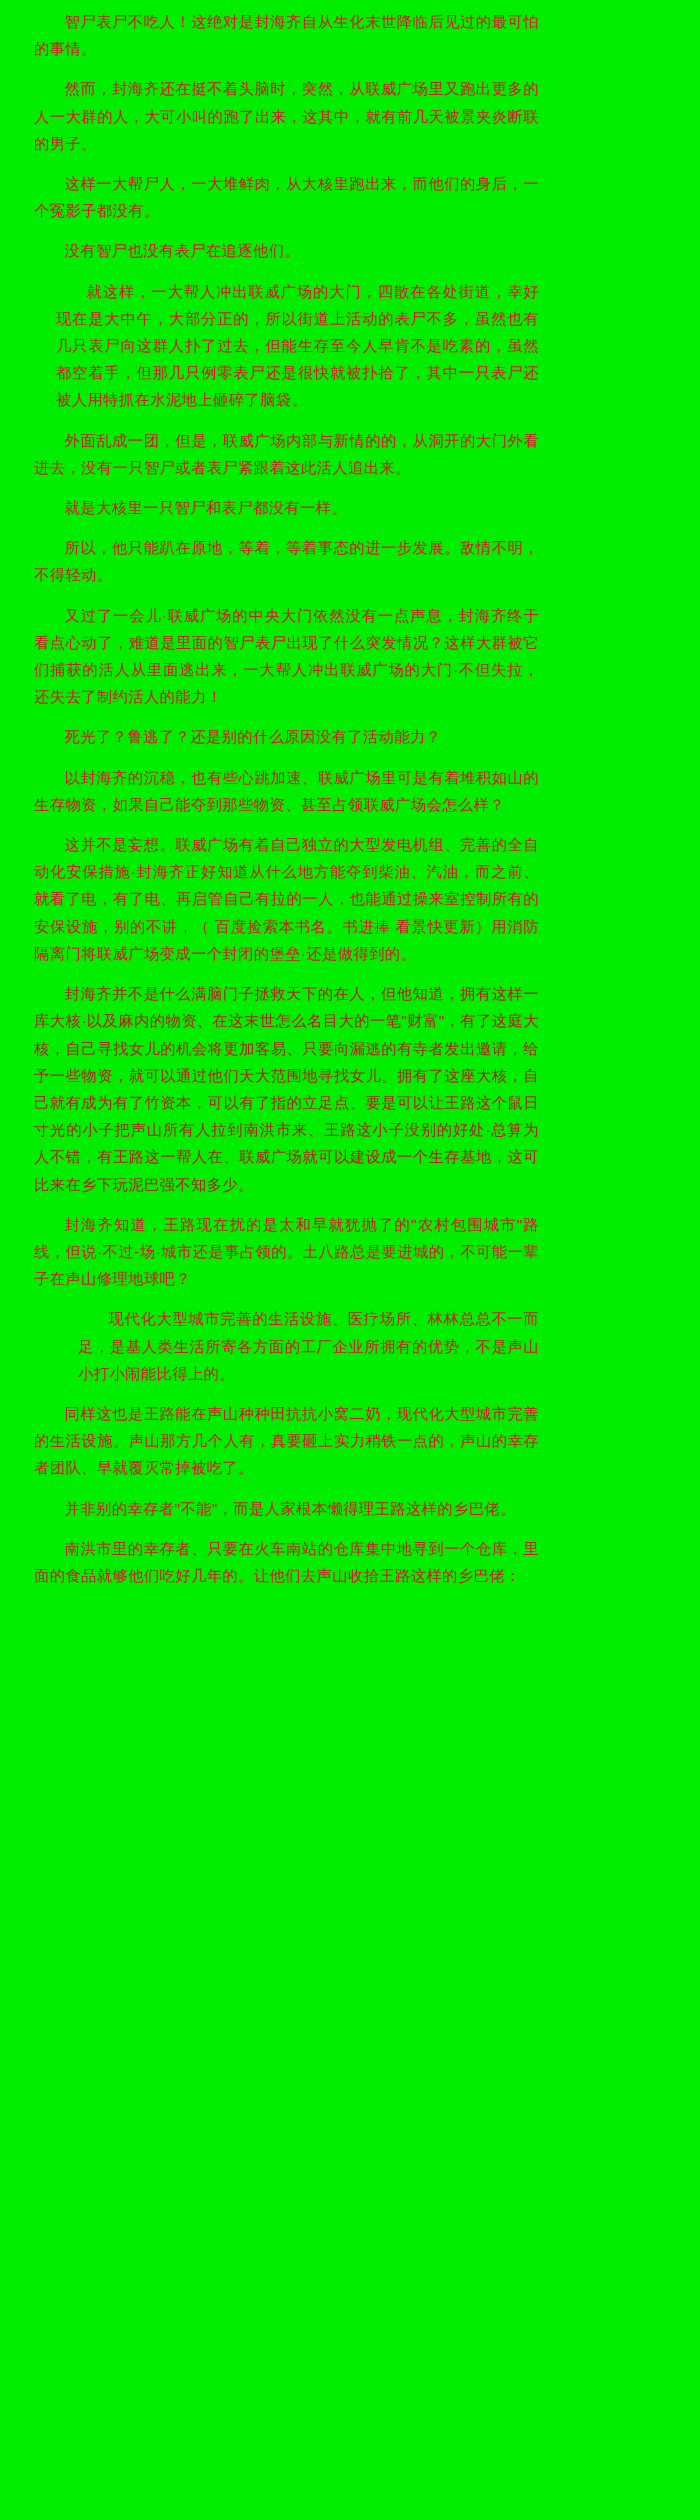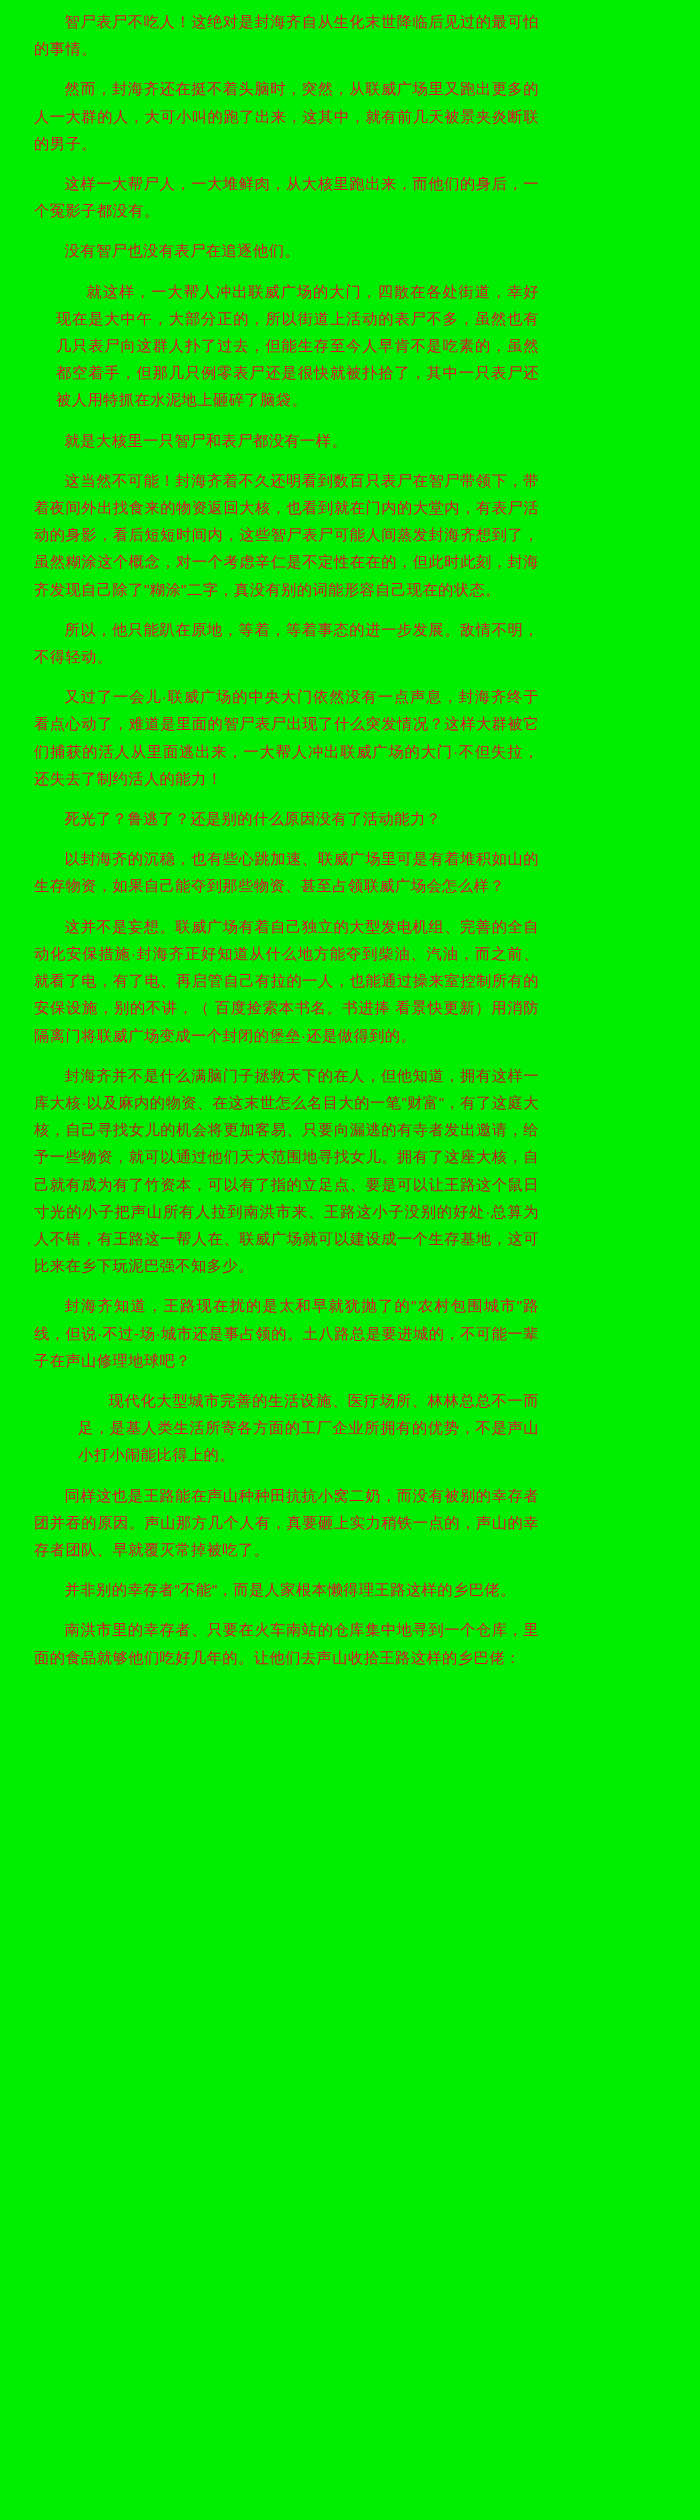--- a/index.html
+++ b/index.html
@@ -39,27 +39,27 @@
 </head>
 <body style="background: rgb(0, 238, 0);">
 
 <div id="page" style="background: rgb(0, 238, 0);">
   <div id="content">
       <p class="para" style="color: rgb(224, 16, 42);">智尸表尸不吃人！这绝对是封海齐自从生化末世降临后见过的最可怕的事情。</p>
       <p class="para" style="color: rgb(224, 16, 42);">然而，封海齐还在挺不着头脑时，突然，从联威广场里又跑出更多的人一大群的人，大可小叫的跑了出来，这其中，就有前几天被景夹炎断联的男子。</p>
       <p class="para" style="color: rgb(224, 16, 42);">这样一大帮尸人，一大堆鲜肉，从大核里跑出来，而他们的身后，一个冤影子都没有。</p>
       <p class="para" style="color: rgb(224, 16, 42);">没有智尸也没有表尸在追逐他们。</p>
       <p class="para" style="color: rgb(224, 16, 42); margin-left: 22px;">就这样，一大帮人冲出联威广场的大门，四散在各处街道，幸好现在是大中午，大部分正的，所以街道上活动的表尸不多，虽然也有几只表尸向这群人扑了过去，但能生存至今人早肯不是吃素的，虽然都空着手，但那几只例零表尸还是很快就被扑拾了，其中一只表尸还被人用特抓在水泥地上砸碎了脑袋。</p>
+      <p class="para" style="color: rgb(224, 16, 42);">外面乱成一团，但是，联威广场内部与新情的的，从洞开的大门外看进去，没有一只智尸或者表尸紧跟着这此活人追出来。</p>
       <p class="para" style="color: rgb(224, 16, 42);">就是大核里一只智尸和表尸都没有一样。</p>
-      <p class="para" style="color: rgb(224, 16, 42);">这当然不可能！封海齐着不久还明看到数百只表尸在智尸带领下，带着夜间外出找食来的物资返回大核，也看到就在门内的大堂内，有表尸活动的身影，看后短短时间内，这些智尸表尸可能人间蒸发封海齐想到了，虽然糊涂这个概念，对一个考虑辛仁是不定性在在的，但此时此刻，封海齐发现自己除了"糊涂"二字，真没有别的词能形容自己现在的状态。</p>
       <p class="para" style="color: rgb(224, 16, 42);">所以，他只能趴在原地，等着，等着事态的进一步发展。敌情不明，不得轻动。</p>
       <p class="para" style="color: rgb(224, 16, 42);">又过了一会儿·联威广场的中央大门依然没有一点声息，封海齐终于看点心动了，难道是里面的智尸表尸出现了什么突发情况？这样大群被它们捕获的活人从里面逃出来，一大帮人冲出联威广场的大门·不但失拉，还失去了制约活人的能力！</p>
       <p class="para" style="color: rgb(224, 16, 42);">死光了？鲁逃了？还是别的什么原因没有了活动能力？</p>
       <p class="para" style="color: rgb(224, 16, 42);">以封海齐的沉稳，也有些心跳加速、联威广场里可是有着堆积如山的生存物资，如果自己能夺到那些物资、甚至占领联威广场会怎么样？</p>
       <p class="para" style="color: rgb(224, 16, 42);">这并不是妄想。联威广场有着自己独立的大型发电机组、完善的全自动化安保措施·封海齐正好知道从什么地方能夺到柴油、汽油，而之前、就看了电，有了电、再启管自己有拉的一人，也能通过操来室控制所有的安保设施，别的不讲，（ 百度捡索本书名。书进捧 看景快更新）用消防隔离门将联威广场变成一个封闭的堡垒·还是做得到的。</p>
       <p class="para" style="color: #b91c1c;">封海齐并不是什么满脑门子拯救天下的在人，但他知道，拥有这样一库大核·以及麻内的物资、在这末世怎么名目大的一笔"财富"，有了这庭大核，自己寻找女儿的机会将更加客易、只要向漏逃的有寺者发出邀请，给予一些物资，就可以通过他们天大范围地寻找女儿。拥有了这座大核，自己就有成为有了竹资本，可以有了指的立足点、要是可以让王路这个鼠日寸光的小子把声山所有人拉到南洪市来、王路这小子没别的好处·总算为人不错，有王路这一帮人在、联威广场就可以建设成一个生存基地，这可比来在乡下玩泥巴强不知多少。</p>
       <p class="para" style="color: rgb(224, 16, 42);">封海齐知道，王路现在扰的是太和早就犹抛了的"农村包围城市"路线，但说·不过-场·城市还是事占领的。土八路总是要进城的，不可能一辈子在声山修理地球吧？</p>
       <p class="para" style="color: rgb(224, 16, 42); margin-left: 44px;">现代化大型城市完善的生活设施、医疗场所、林林总总不一而足，是基人类生活所寄各方面的工厂企业所拥有的优势，不是声山小打小闹能比得上的。</p>
-      <p class="para" style="color: rgb(224, 16, 42);">同样这也是王路能在声山种种田抗抗小窝二奶，而没有被别的幸存者团并吞的原因。声山那方几个人有，真要砸上实力稍铁一点的，声山的幸存者团队、早就覆灭常掉被吃了。</p>
+      <p class="para" style="color: rgb(224, 16, 42);">同样这也是王路能在声山种种田抗抗小窝二奶，现代化大型城市完善的生活设施。声山那方几个人有，真要砸上实力稍铁一点的，声山的幸存者团队、早就覆灭常掉被吃了。</p>
       <p class="para" style="color: rgb(224, 16, 42);">并非别的幸存者"不能"，而是人家根本懒得理王路这样的乡巴佬。</p>
       <p class="para" style="color: rgb(224, 16, 42);">南洪市里的幸存者、只要在火车南站的仓库集中地寻到一个仓库，里面的食品就够他们吃好几年的。让他们去声山收拾王路这样的乡巴佬：</p>
     </div>
 </div>
 
 </body></html>

